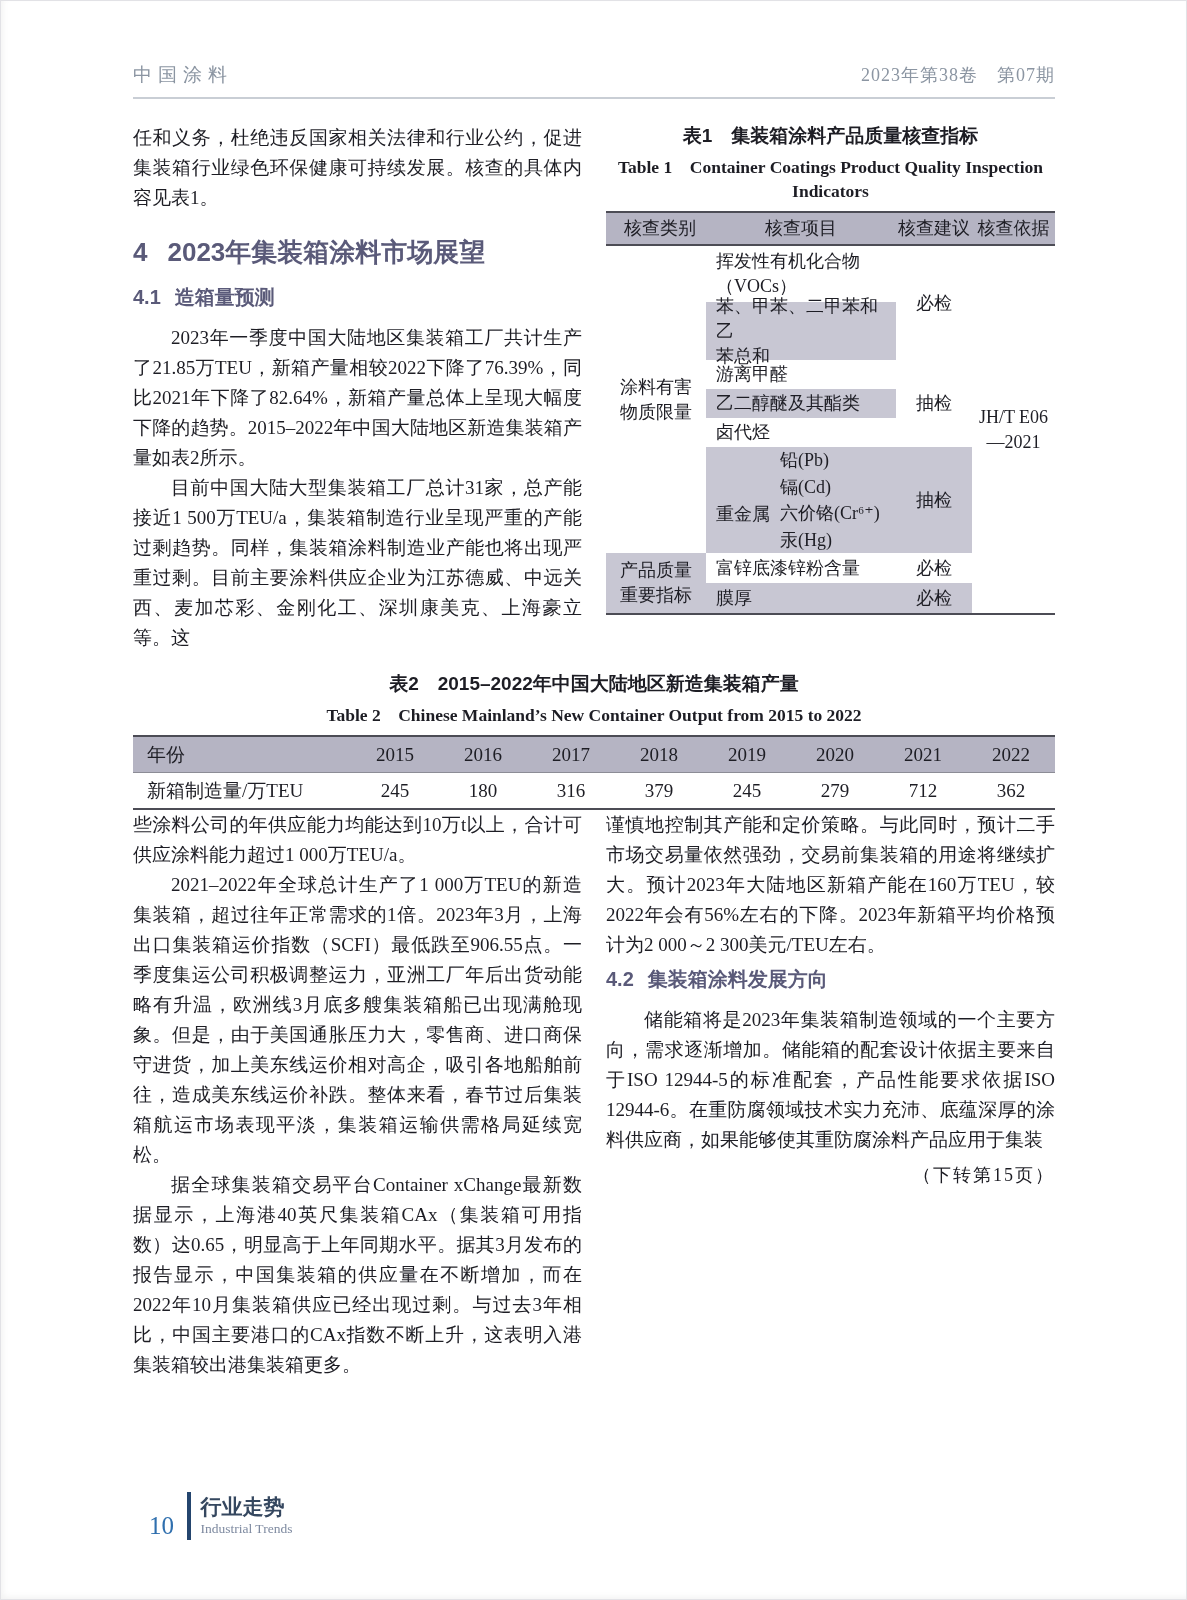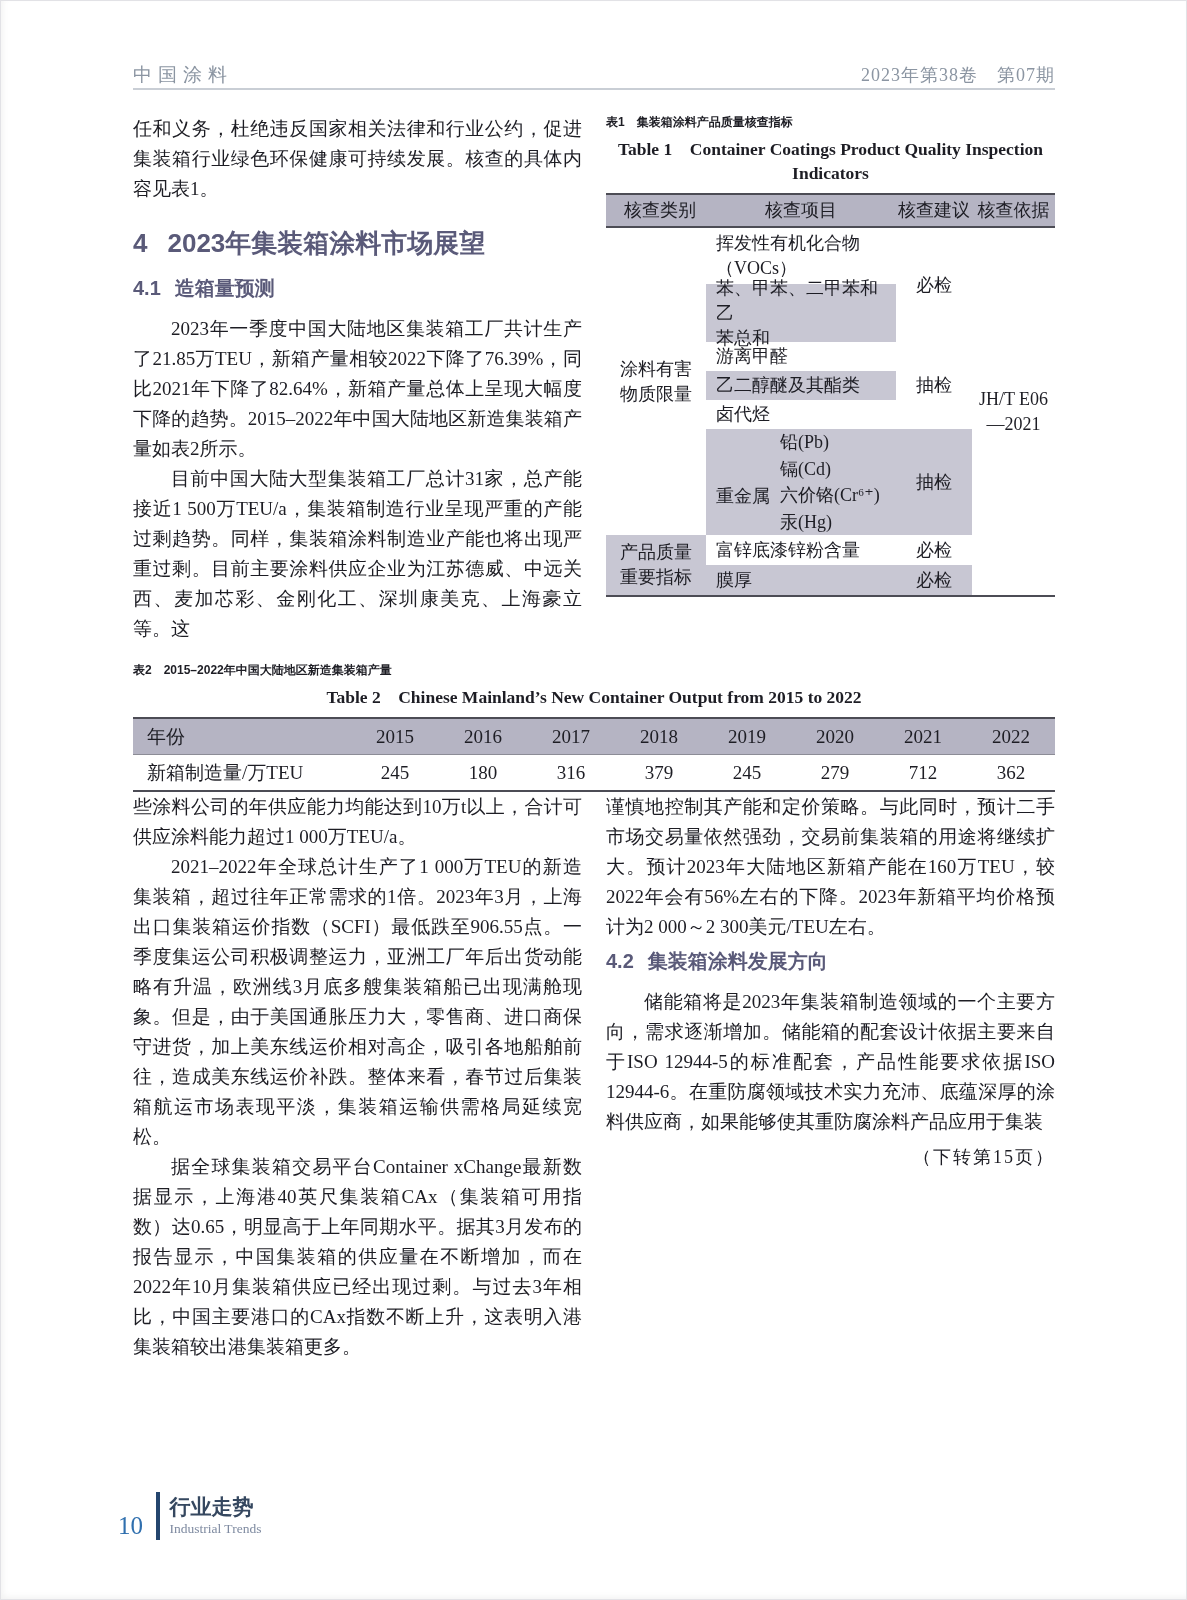--- a/index.html
+++ b/index.html
@@ -13,21 +13,21 @@
     position:absolute;inset:0;background:#ffffff;
     box-shadow:inset 0 0 0 1px #e2e2e6, inset 3px -3px 6px rgba(0,0,0,0.05);
     overflow:hidden;
   }
   .content{padding:62px 132px 0 133px;}
 
   
   .runhead{
     display:flex;justify-content:space-between;align-items:baseline;
     color:#8b95a2;font-size:19px;
-    border-bottom:2px solid #c9ced5;
+    border-bottom:2px solid #c9ced5;padding-bottom:9px;
   }
   .runhead .journal{letter-spacing:6px;}
   .runhead .issue{letter-spacing:1px;font-size:18px;}
 
   
   .cols{display:flex;gap:24px;margin-top:24px;}
   .col{width:449px;}
   .col-right{width:449px;}
 
   p.body{font-size:19px;line-height:30px;text-align:justify;margin:0;}
@@ -49,21 +49,21 @@
     font-size:18px;margin:8px 0 6px 0;display:flex;align-items:baseline;white-space:nowrap;
   }
   .h3 .num{
     font-family:"Liberation Sans","DejaVu Sans",sans-serif;
     color:#5a5a79;margin-right:12px;font-size:18px;
   }
 
   
   .tbl-title-zh{
     font-family:"Liberation Sans","DejaVu Sans",sans-serif;
-    font-weight:bold;font-size:12px;text-align:left;margin:0 0 6px 0;
+    font-weight:bold;font-size:19px;text-align:center;margin:0 0 6px 0;
   }
   .tbl-title-en{
     font-weight:bold;font-size:17.5px;text-align:center;line-height:24px;margin:0 0 8px 0;
     white-space:pre-line;
   }
 
   .pre{white-space:pre-line;}
 
   
   .t1{
@@ -104,21 +104,21 @@
   .t2 .left{justify-content:flex-start;padding-left:14px;}
 
   .cols-bottom{display:flex;gap:24px;}
 
   .cont-note{
     text-align:right;font-size:18px;letter-spacing:2px;margin-top:8px;
   }
 
   
   .footer{
-    position:absolute;left:118px;top:1492px;
+    position:absolute;left:149px;top:1492px;
     display:flex;align-items:center;
   }
   .footer .pnum{font-size:25px;color:#2f6fae;align-self:flex-end;}
   .footer .bar{width:3.5px;height:48px;background:#24456e;margin:0 10px 0 13px;}
   .footer .fcol .zh{
     font-family:"Liberation Sans","DejaVu Sans",sans-serif;
     font-weight:bold;font-size:21px;color:#35475f;line-height:26px;
   }
   .footer .fcol .en{font-size:13.5px;color:#7e8aa0;line-height:18px;}
 </style>

